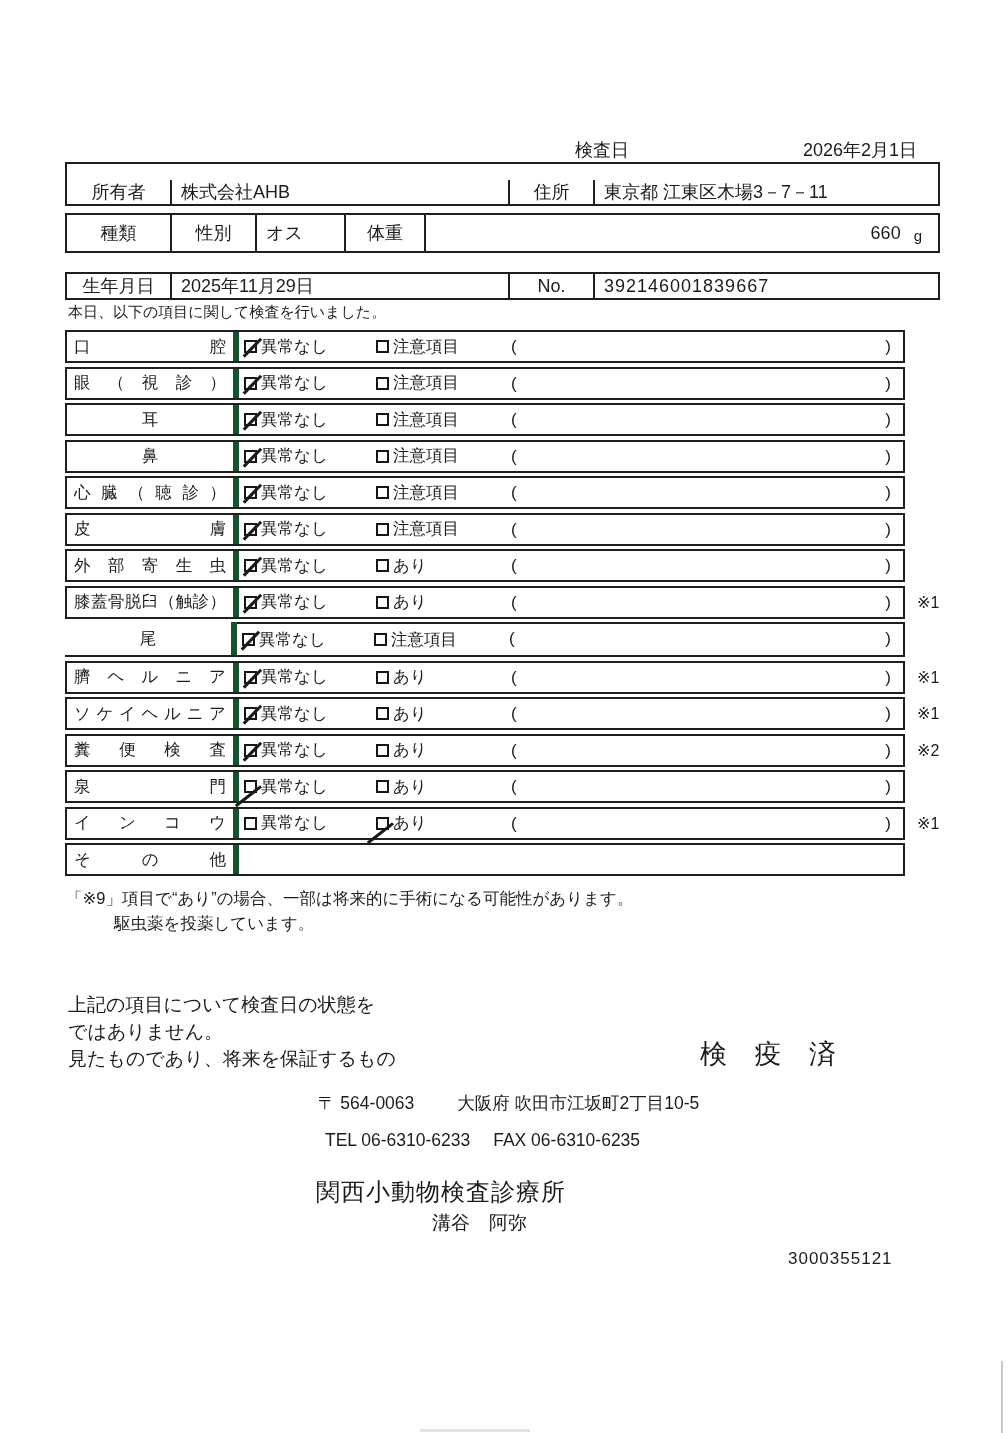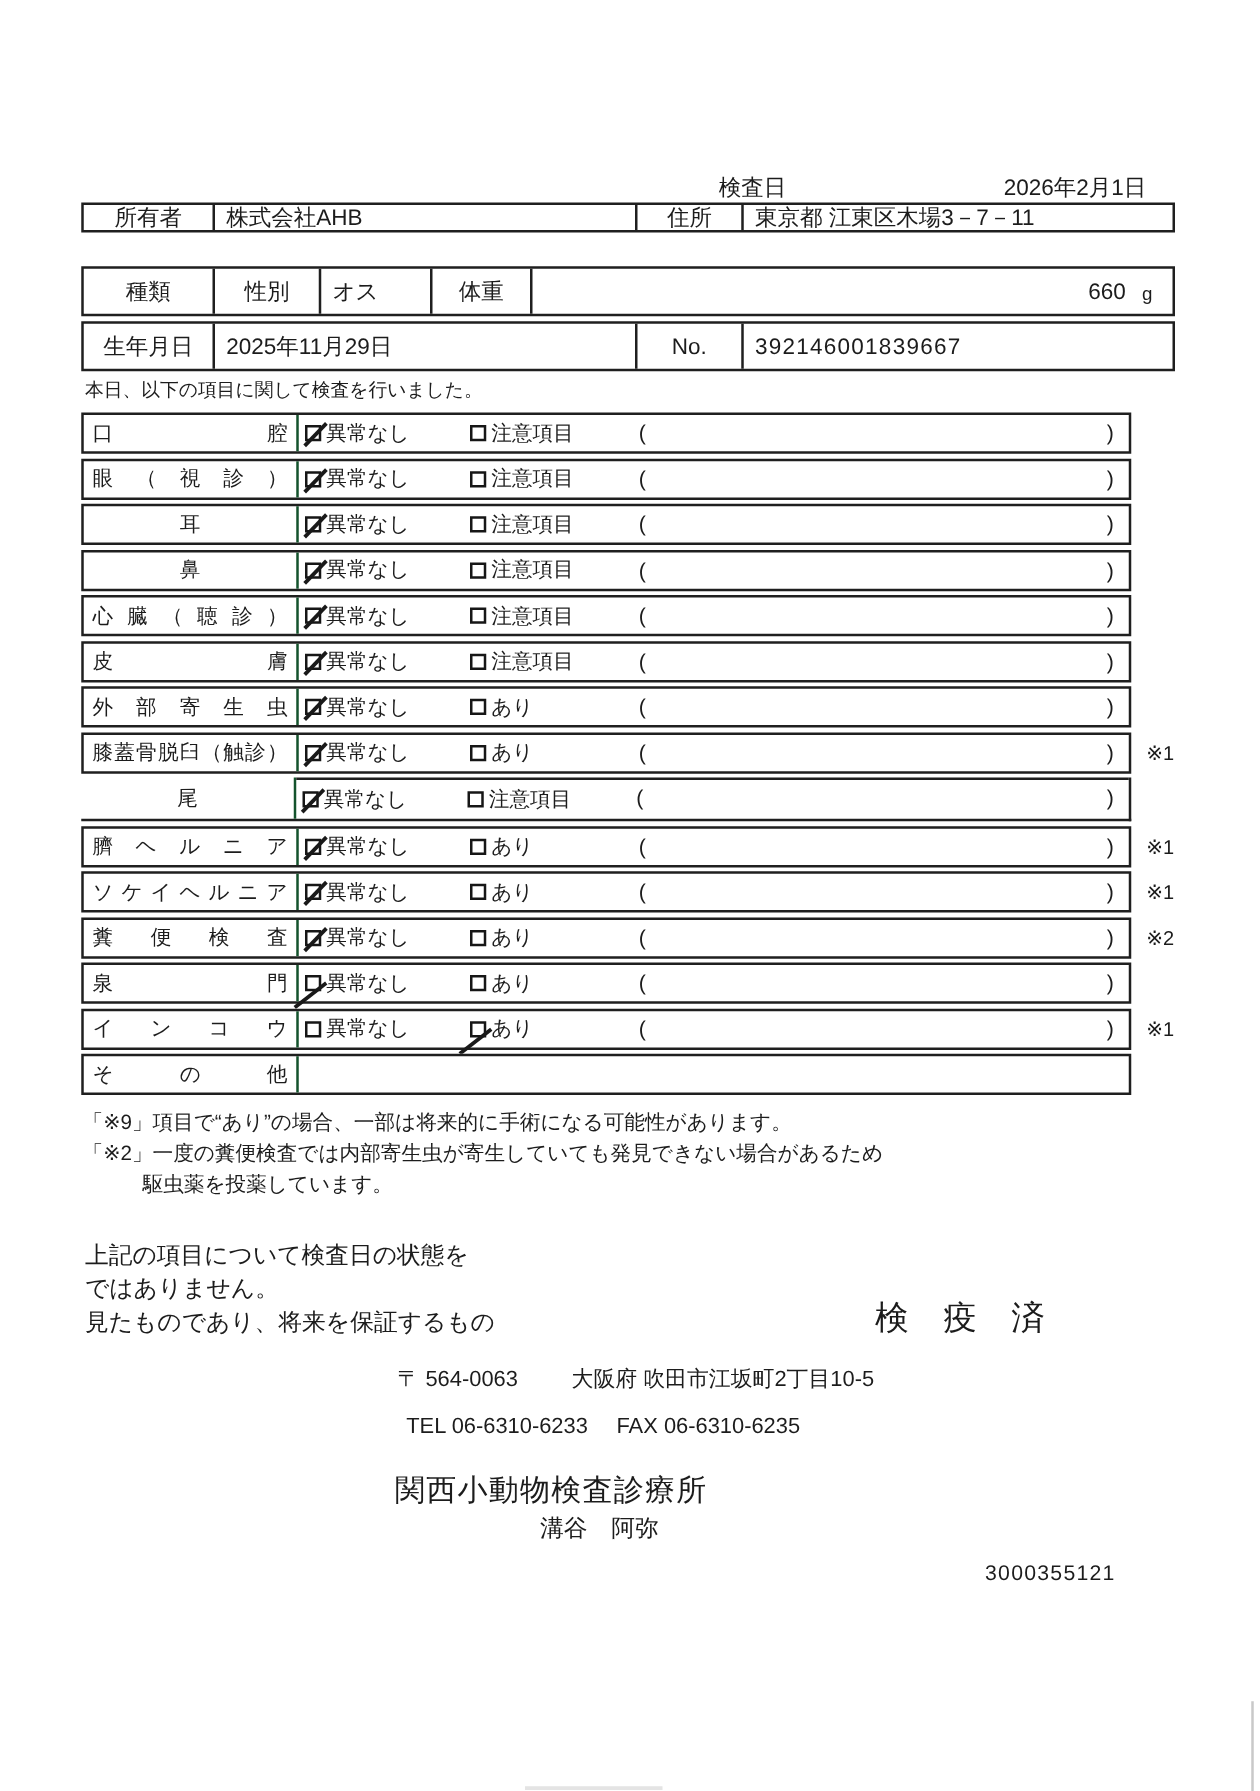--- a/index.html
+++ b/index.html
@@ -13,44 +13,44 @@
   .date-row { position: absolute; top: 138px; left: 0; width: 1008px; font-size: 18px; font-weight: 500; }
   .date-label { position: absolute; left: 575px; top: 0; }
   .date-value { position: absolute; left: 803px; top: 0; }
 
   .hrow { position: absolute; left: 65px; width: 875px; display: flex; border: 2px solid #1f1f1f; background: #fff; }
   .hrow .cell { display: flex; align-items: center; font-size: 18px; }
   .hrow .lab { justify-content: center; font-weight: 500; }
   .hrow .val { padding-left: 9px; }
   .br { border-right: 2px solid #1f1f1f; }
 
-  #row-owner { top: 162px; height: 24px; }
+  #row-owner { top: 162px; height: 44px; align-items: flex-end; }
   #row-breed { top: 213px; height: 40px; }
-  #row-birth { top: 257px; height: 40px; justify-content: center; }
+  #row-birth { top: 272px; height: 28px; justify-content: center; }
 
   .w-lab1 { width: 105px; }
   .w-val1 { width: 338px; }
   .w-lab2 { width: 85px; }
   .w-sex  { width: 89px; }
   .w-wlab { width: 80px; }
   .w-rest { flex: 1; }
   .weight-cell { justify-content: flex-end; padding-right: 16px; }
   .weight-unit { font-size: 15px; margin-left: 13px; margin-top: 5px; }
   .no-label { font-size: 16px; }
   .no-value { font-size: 19px; letter-spacing: 1px; }
 
   .intro { position: absolute; left: 68px; top: 303px; font-size: 15px; font-weight: 500; }
 
   #checklist { position: absolute; left: 65px; top: 330px; width: 900px; }
   .chk-row { position: relative; display: flex; width: 840px; height: 33px;
              border: 2px solid #1f1f1f; margin-bottom: 3.5px; background: #fff; }
   .chk-row.tail { border-left: none; border-top: none; }
   .chk-row.tail .c-opts, .chk-row.tail .c-paren { border-top: 2px solid #1f1f1f; }
   .chk-row.tail { height: 35px; }
-  .c-label { width: 172px; border-right: 2px solid #14532d; display: flex; align-items: center;
+  .c-label { width: 172px; border-right: 6px solid #14532d; display: flex; align-items: center;
              padding: 0 7px; font-size: 16.5px; font-weight: 500; overflow: hidden; }
   .c-label span { display: block; width: 100%; text-align: justify; text-align-last: justify; }
   .c-label span.center { text-align: center; text-align-last: center; }
   .c-opts { width: 263px; display: flex; align-items: center; padding-left: 5px; }
   .opt { display: inline-flex; align-items: center; font-size: 16.5px; font-weight: 500; }
   .opt1 { width: 90px; }
   .opt2 { margin-left: 42px; }
   .checkbox { position: relative; width: 13px; height: 13px; border: 2px solid #161616;
               display: inline-block; margin-right: 4px; flex: 0 0 auto; }
   .checkbox.checked::after { content: ""; position: absolute; width: 2.5px; height: 25px;
@@ -409,21 +409,20 @@
       <div class="c-paren" style="visibility: hidden;">
         
         
       </div>
       <span class="c-note"></span>
     </div>
     </div>
 
   <div class="footnotes">
     <div>「※9」項目で“あり”の場合、一部は将来的に手術になる可能性があります。</div>
-    <div>「※2」一度の糞便検査では内部寄生虫が寄生していても発見できない場合があるため</div>
     <div class="fn-indent">駆虫薬を投薬しています。</div>
   </div>
 
   <div class="disclaimer">
     <div>上記の項目について検査日の状態を</div>
     <div>ではありません。</div>
     <div>見たものであり、将来を保証するもの</div>
   </div>
 
   <div class="stamp">検 疫 済</div>

